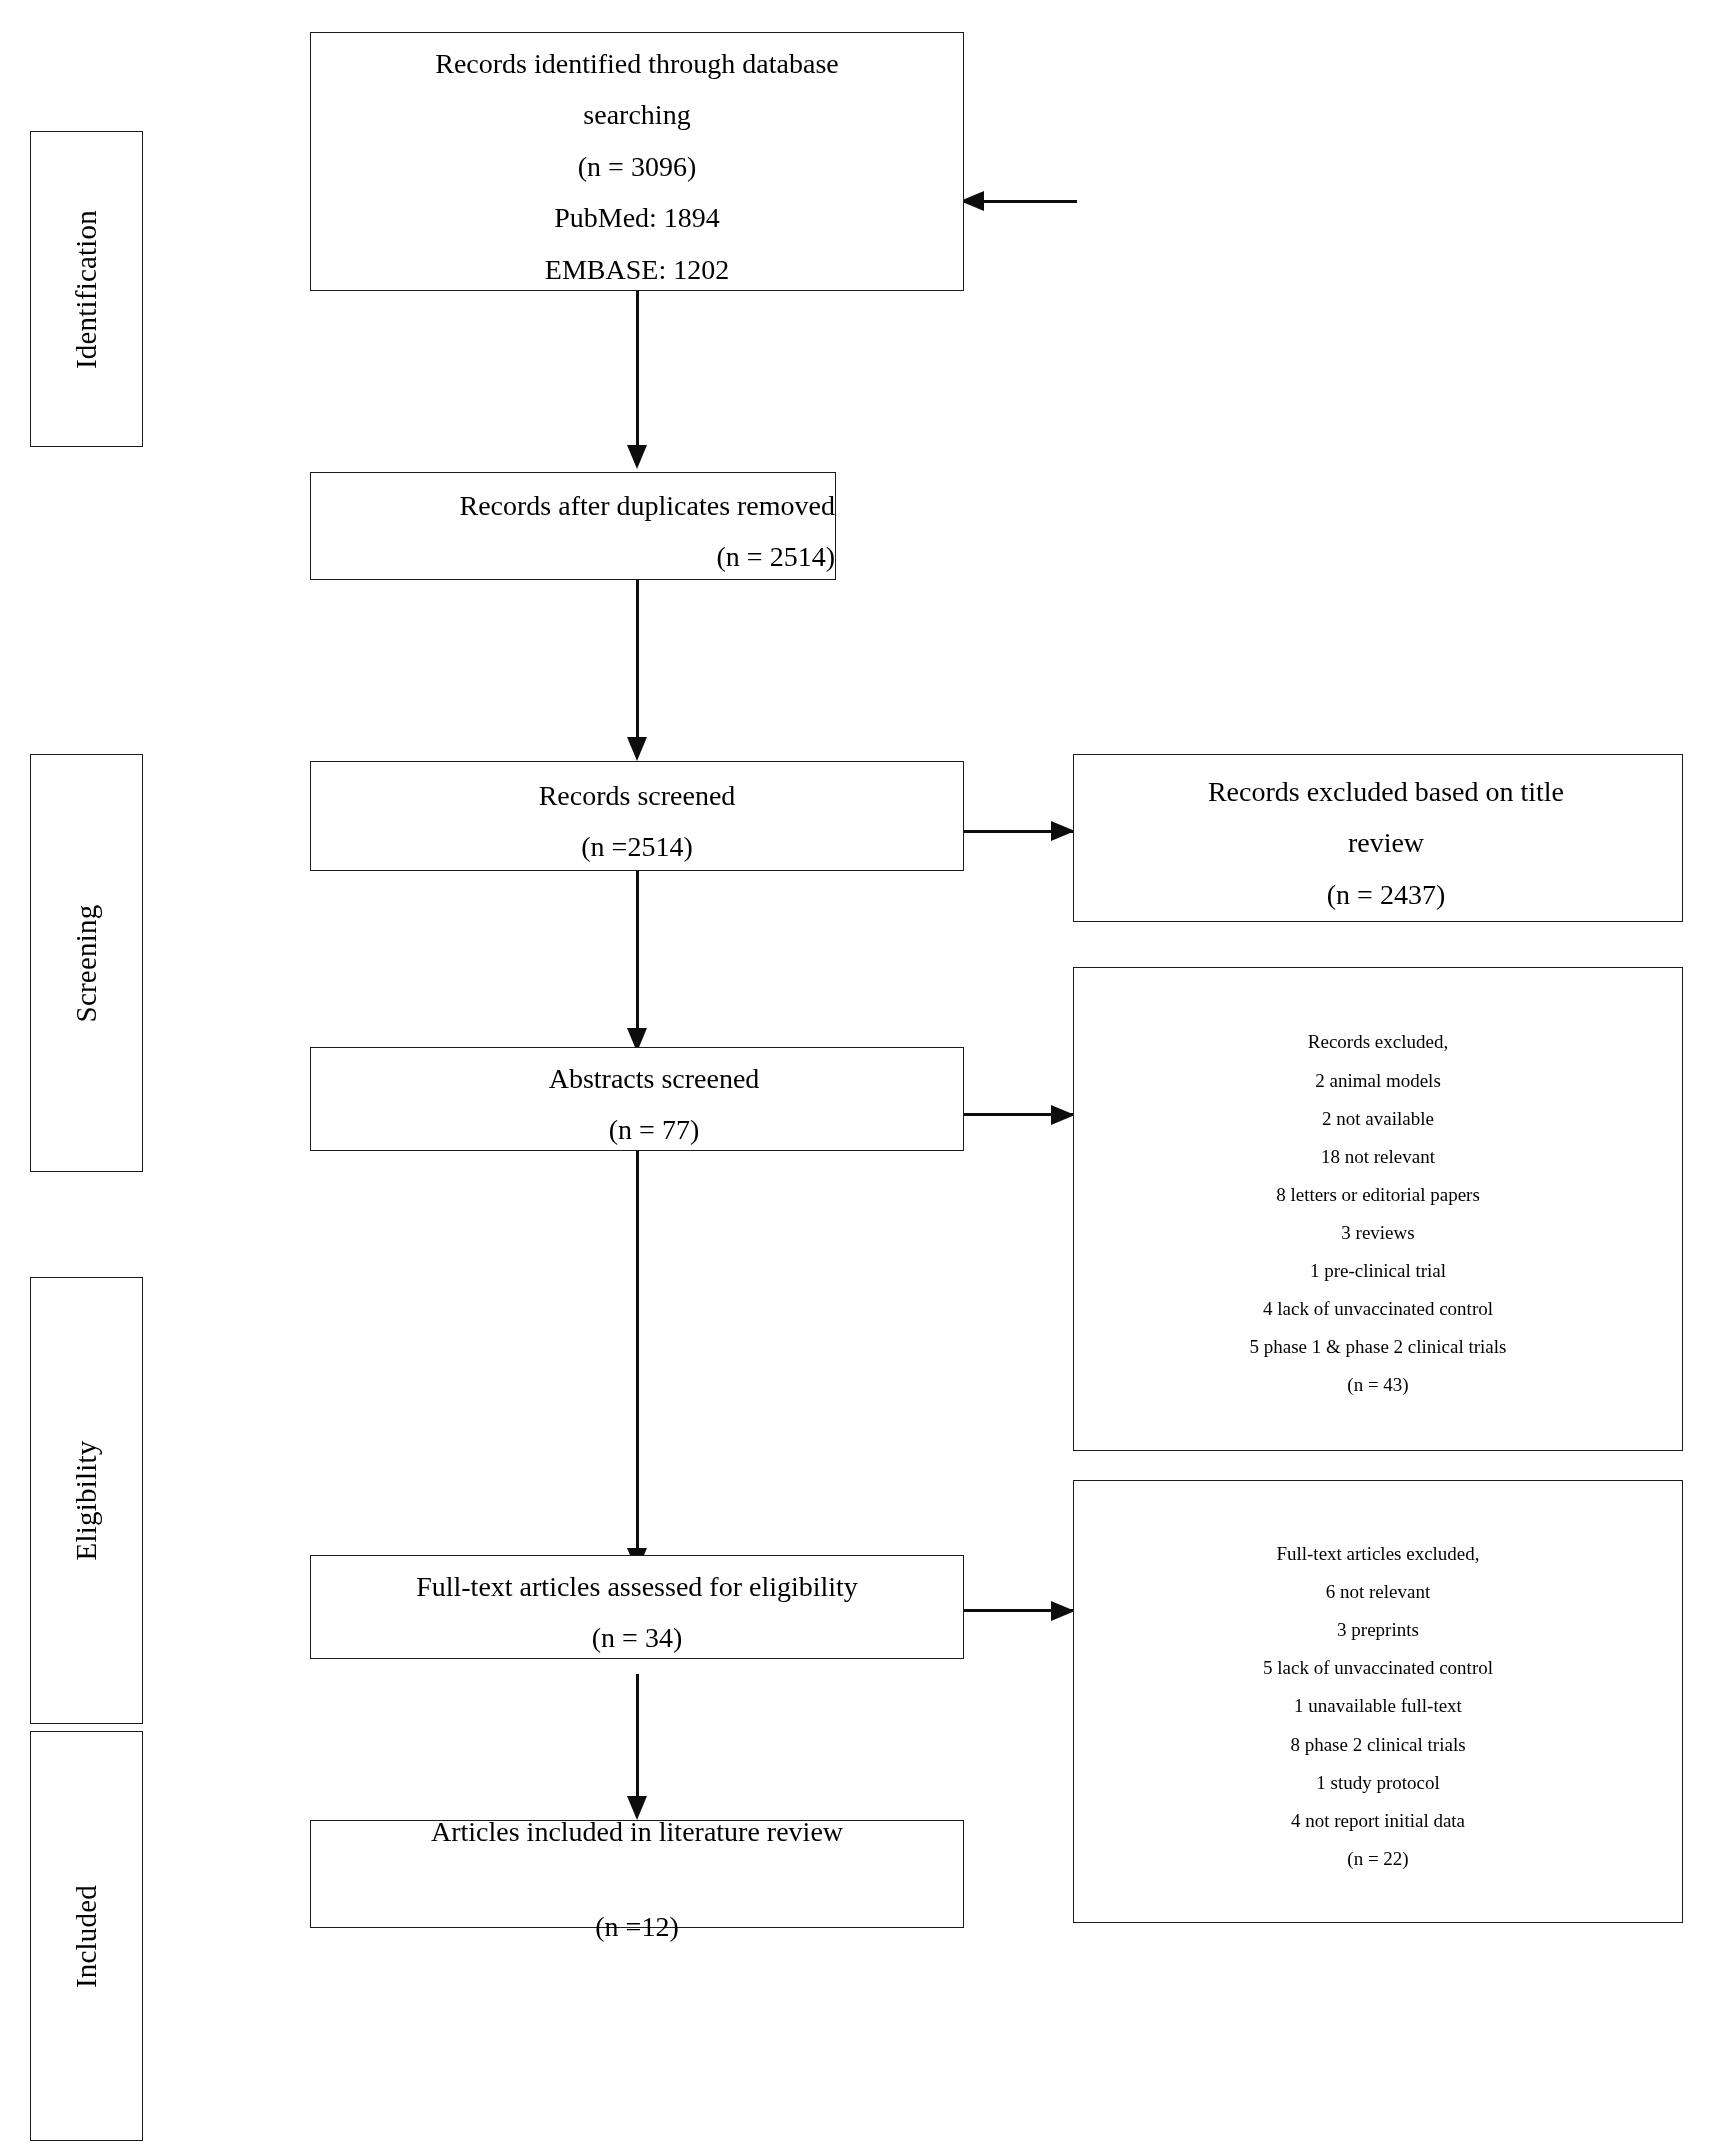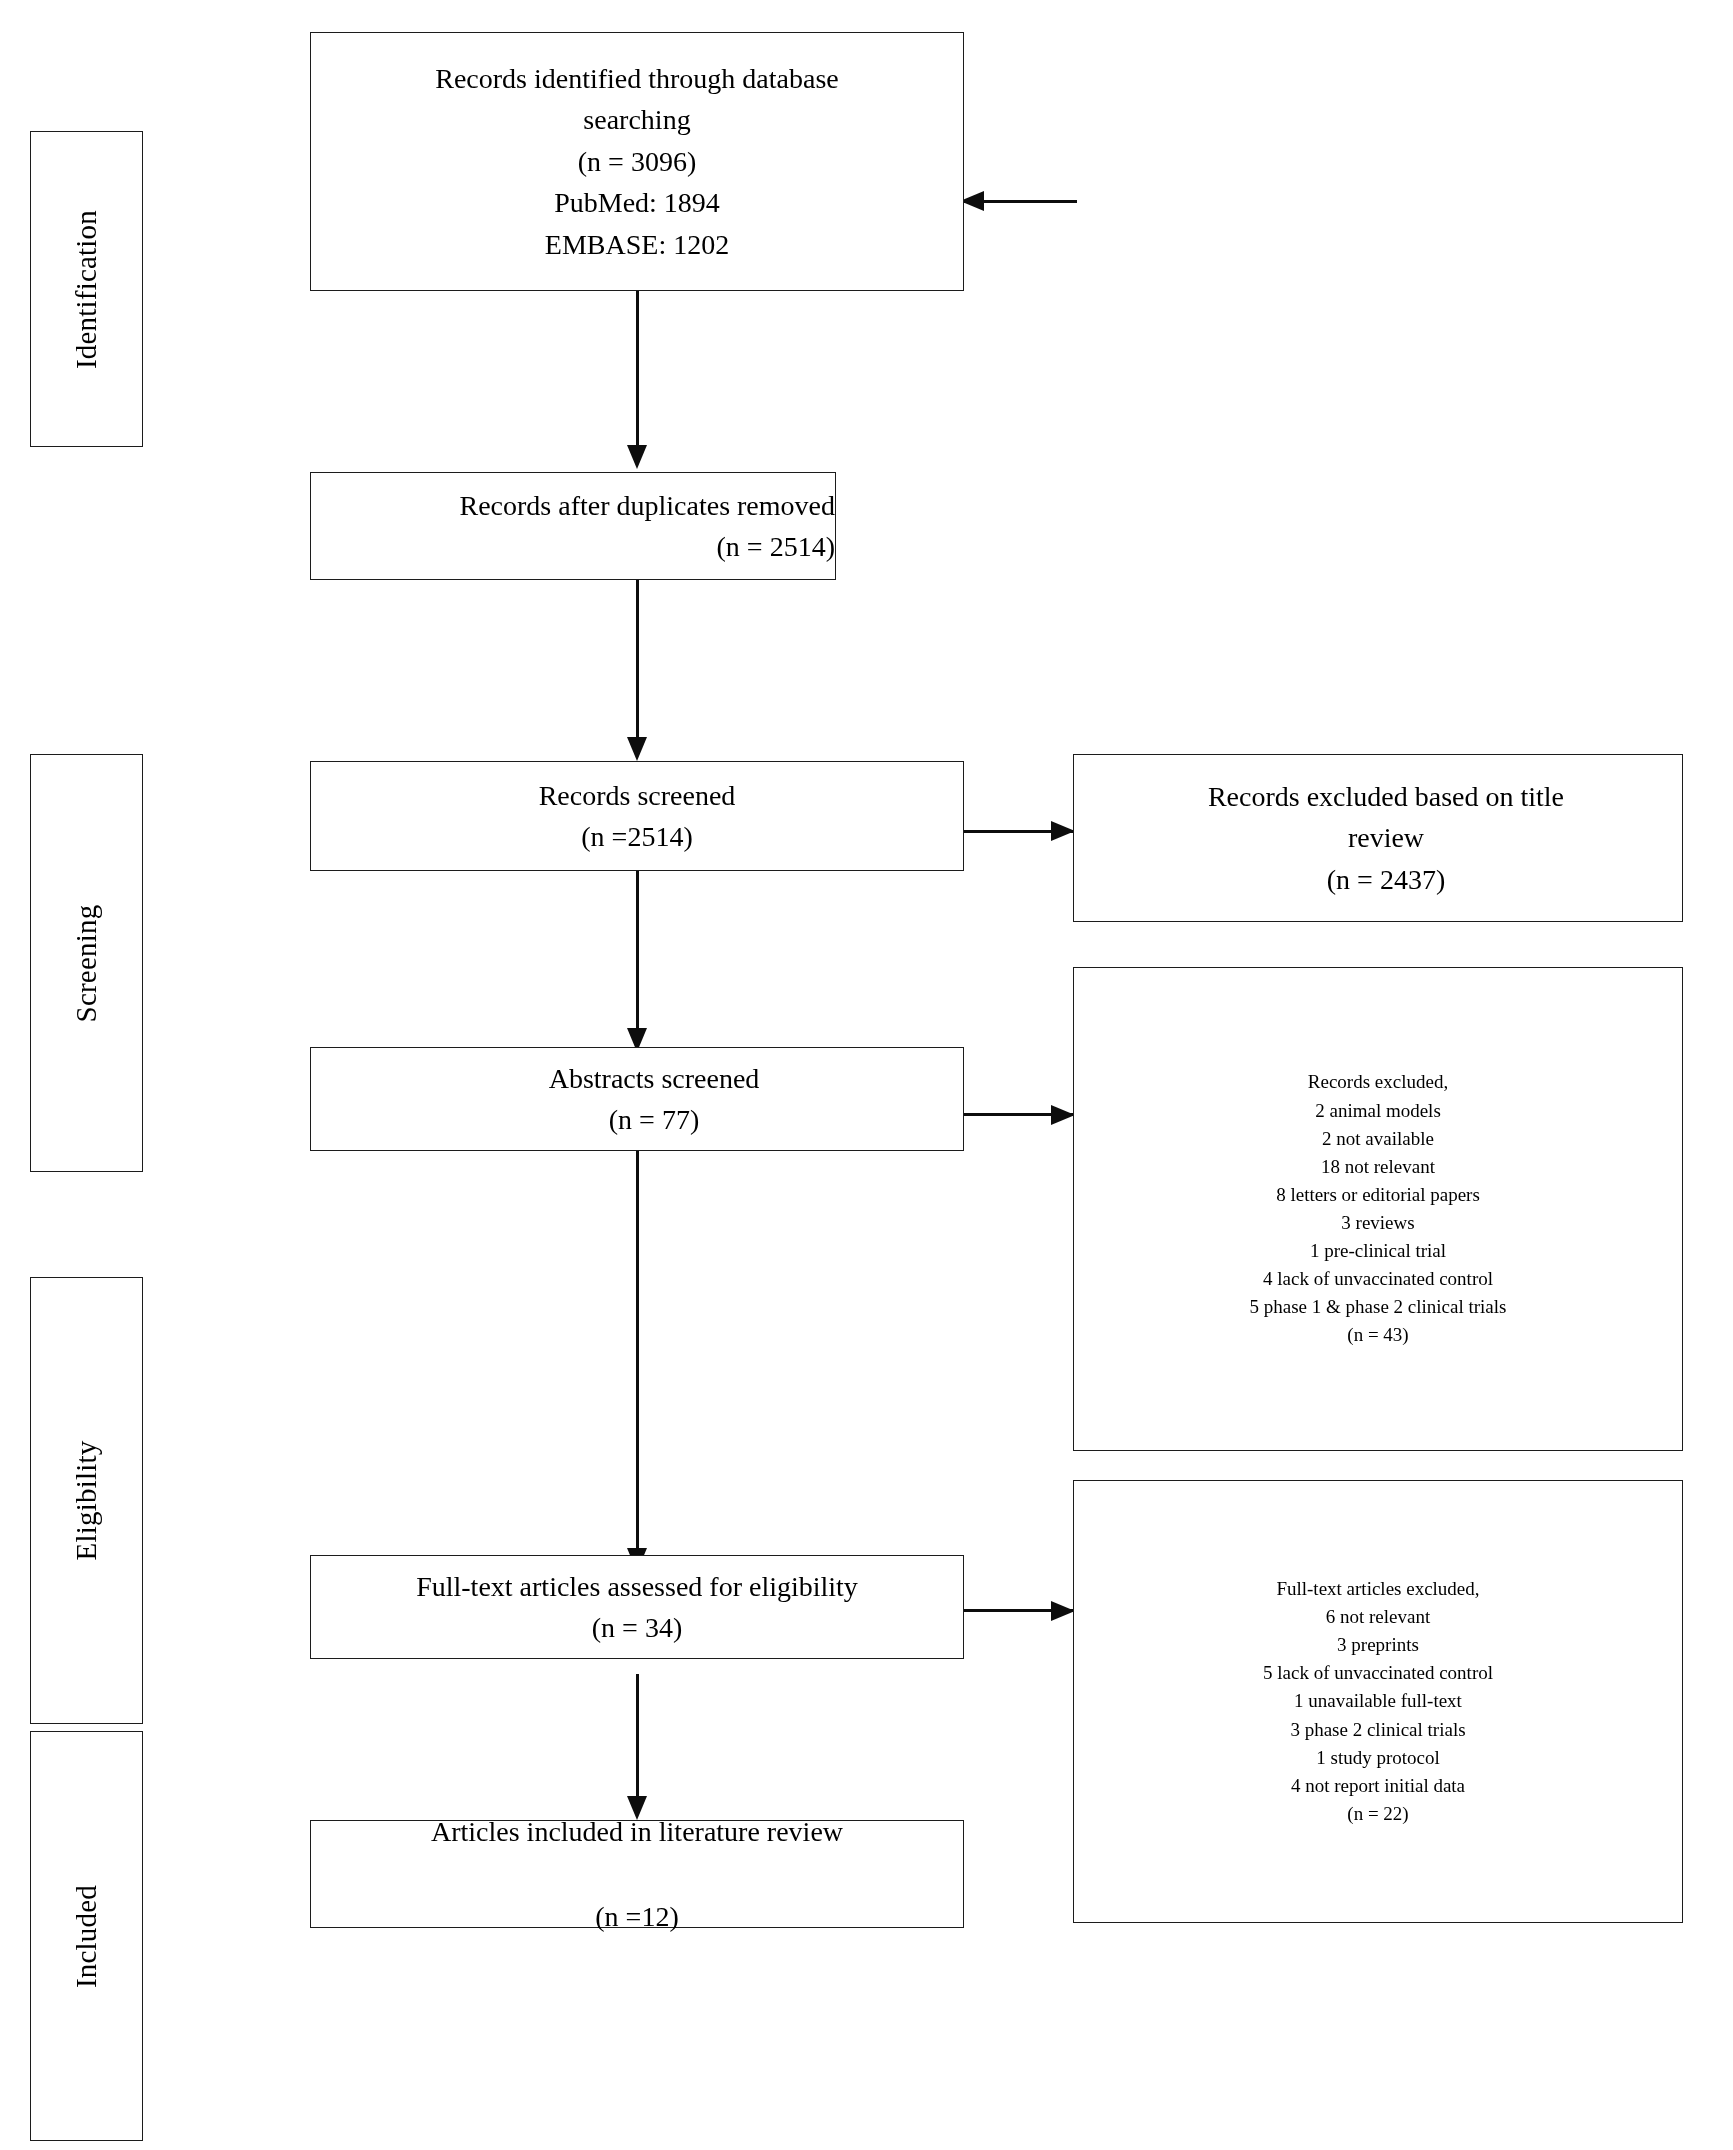--- a/index.html
+++ b/index.html
@@ -27,20 +27,21 @@
     display: flex;
     flex-direction: column;
     align-items: center;
     justify-content: center;
     text-align: center;
     line-height: 1.48;
   }
   .box .line {
     display: block;
     white-space: nowrap;
+    margin-top: 10px;
   }
 
   
   .stage-box {
     position: absolute;
     box-sizing: border-box;
     border: 1.9px solid #1c1c1c;
     background: #ffffff;
     display: flex;
     align-items: center;
@@ -189,21 +190,21 @@
     <span class="line">Full-text articles assessed for eligibility</span>
     <span class="line">(n = 34)</span>
   </div>
 
   <div class="box fs-list" style="left:1073px; top:1480px; width:610px; height:443px;">
     <span class="line">Full-text articles excluded,</span>
     <span class="line">6 not relevant</span>
     <span class="line">3 preprints</span>
     <span class="line">5 lack of unvaccinated control</span>
     <span class="line">1 unavailable full-text</span>
-    <span class="line">3 phase 2 clinical trials</span>
+    <span class="line">8 phase 2 clinical trials</span>
     <span class="line">1 study protocol</span>
     <span class="line">4 not report initial data</span>
     <span class="line">(n = 22)</span>
   </div>
 
   <div class="box fs-main" style="left:310px; top:1820px; width:654px; height:108px;gap:43px;">
     <span class="line">Articles included in literature review</span>
     <span class="line">(n =12)</span>
   </div>
 

